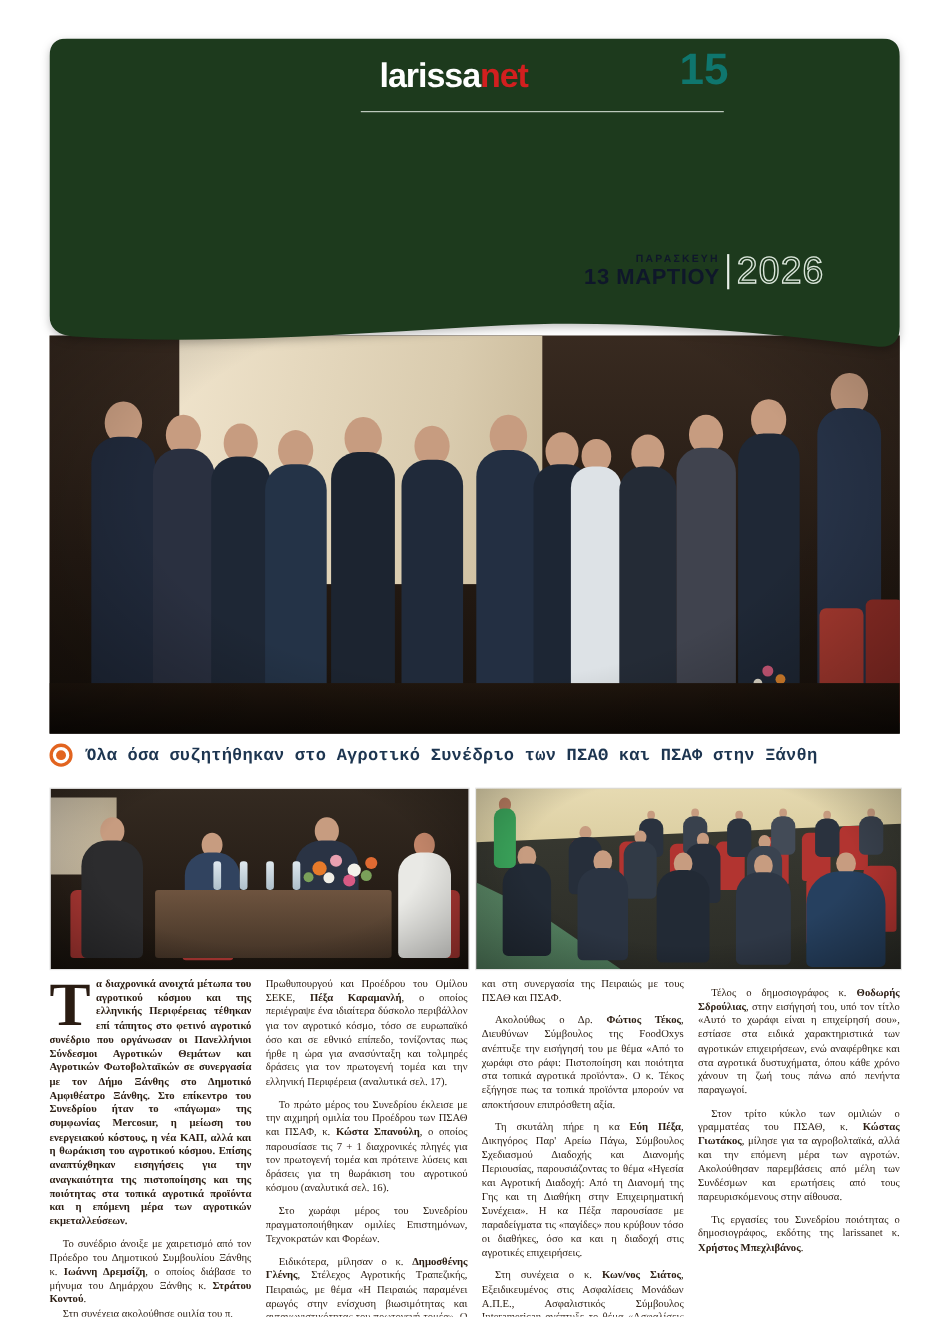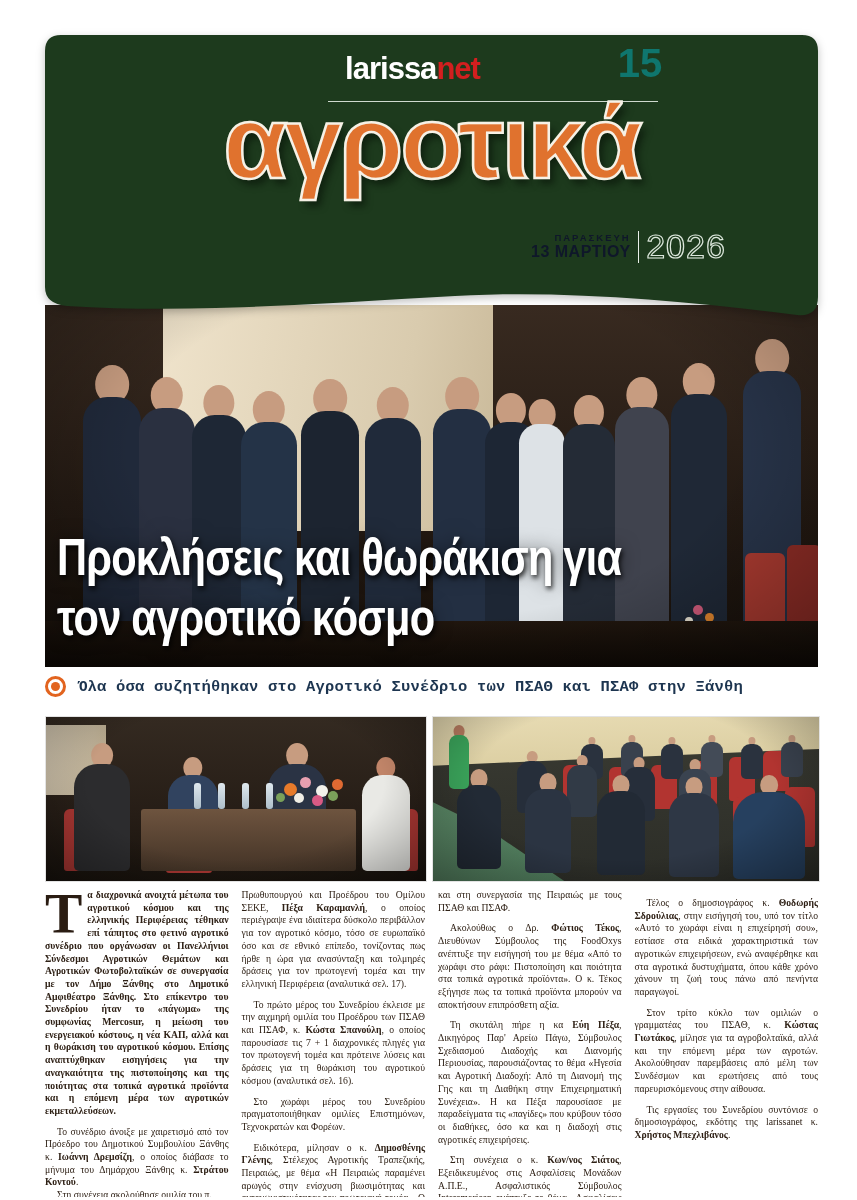--- a/index.html
+++ b/index.html
@@ -15,21 +15,21 @@
   .mast-pagenum{position:absolute;left:560px;top:6px;width:70px;text-align:center;
                 font-size:40px;font-weight:bold;color:#0f766e;}
   .mast-rule{position:absolute;left:283px;top:66px;width:330px;height:1px;background:#cfd9cf;}
   .mast-title{position:absolute;left:0;right:0;top:48px;text-align:center;
               font-size:104px;font-weight:bold;letter-spacing:-3px;color:#e0722e;
               -webkit-text-stroke:2.5px #f6f1e6;
               text-shadow:5px 6px 7px rgba(5,15,5,.55);}
   .mast-date{position:absolute;left:486px;top:192px;display:flex;align-items:center;gap:7px;}
   .mast-date .dt-left{text-align:right;color:#0f172a;line-height:1;}
   .dt-day{font-size:9.5px;letter-spacing:2px;font-weight:bold;}
-  .dt-dm{font-size:16px;font-weight:bold;letter-spacing:.5px;margin-top:2px;}
+  .dt-dm{font-size:20px;font-weight:bold;letter-spacing:.5px;margin-top:2px;}
   .dt-sep{width:1.5px;height:32px;background:#e9f0e9;}
   .dt-year{font-size:34px;letter-spacing:1px;color:transparent;-webkit-text-stroke:1.2px #dce7dc;}
 
   
   .photo{position:absolute;overflow:hidden;background:#241c15;}
   .photo-main{left:45px;top:305px;width:773px;height:362px;z-index:1;
               background:linear-gradient(#382a20 0%,#241a13 55%,#17100a 100%);}
   .screen{position:absolute;background:linear-gradient(100deg,#efe3cb,#d9cbae 70%,#c9b999);}
   .photo-main .screen{left:118px;top:0;width:330px;height:226px;}
   .stage-floor{position:absolute;left:0;bottom:0;width:100%;height:46px;
@@ -143,36 +143,31 @@
     <div class="seat" style="left:742px;top:240px;width:34px;height:112px;background:#8f2d26;"></div>
     <div id="main-flowers">
         <div class="flowerdot" style="left: 648px; top: 300px; width: 10px; height: 10px; background: rgb(207, 90, 122);"></div>
         <div class="flowerdot" style="left: 660px; top: 308px; width: 9px; height: 9px; background: rgb(224, 134, 46);"></div>
         <div class="flowerdot" style="left: 640px; top: 312px; width: 8px; height: 8px; background: rgb(232, 226, 210);"></div>
         <div class="flowerdot" style="left: 654px; top: 318px; width: 8px; height: 8px; background: rgb(109, 142, 79);"></div>
       </div>
     <div class="stage-floor"></div>
     <div class="vignette"></div>
 
-    <div class="headline">
-      <span class="hl">Προκλήσεις και θωράκιση για</span>
-      <span class="hl">τον αγροτικό κόσμο</span>
-    </div>
   </div>
 
   <div class="masthead">
     <svg width="773" height="300" viewBox="0 0 773 300">
       <path d="M16,0 H757 Q773,0 773,16 V262 Q773,282 752,280 C640,266 520,255 410,261 C280,268 150,279 22,271 Q0,269 0,252 V16 Q0,0 16,0 Z" fill="#1d3a1d"></path>
     </svg>
     <div class="mast-logo">
       <span>larissa</span><span class="net">net</span>
     </div>
     <div class="mast-pagenum">15</div>
     <div class="mast-rule"></div>
-    <div class="mast-title">αγροτικά</div>
     <div class="mast-date">
       <div class="dt-left">
         <div class="dt-day">ΠΑΡΑΣΚΕΥΗ</div>
         <div class="dt-dm">13 ΜΑΡΤΙΟΥ</div>
       </div>
       <div class="dt-sep"></div>
       <div class="dt-year">2026</div>
     </div>
   </div>
 
@@ -323,17 +318,17 @@
       </div>
       <div class="col">
         <p class="noind"><span>και στη συνεργασία της Πειραιώς με τους ΠΣΑΘ και ΠΣΑΦ.</span></p>
         <p class="gap"><span>Ακολούθως ο Δρ. </span><span class="b">Φώτιος Τέκος</span><span>, Διευθύνων Σύμβουλος της FoodOxys ανέπτυξε την εισήγησή του με θέμα «Από το χωράφι στο ράφι: Πιστοποίηση και ποιότητα στα τοπικά αγροτικά προϊόντα». Ο κ. Τέκος εξήγησε πως τα τοπικά προϊόντα μπορούν να αποκτήσουν επιπρόσθετη αξία.</span></p>
         <p class="gap"><span>Τη σκυτάλη πήρε η κα </span><span class="b">Εύη Πέξα</span><span>, Δικηγόρος Παρ' Αρείω Πάγω, Σύμβουλος Σχεδιασμού Διαδοχής και Διανομής Περιουσίας, παρουσιάζοντας το θέμα «Ηγεσία και Αγροτική Διαδοχή: Από τη Διανομή της Γης και τη Διαθήκη στην Επιχειρηματική Συνέχεια». Η κα Πέξα παρουσίασε με παραδείγματα τις «παγίδες» που κρύβουν τόσο οι διαθήκες, όσο κα και η διαδοχή στις αγροτικές επιχειρήσεις.</span></p>
         <p class="gap"><span>Στη συνέχεια ο κ. </span><span class="b">Κων/νος Σιάτος</span><span>, Εξειδικευμένος στις Ασφαλίσεις Μονάδων Α.Π.Ε., Ασφαλιστικός Σύμβουλος Interamerican ανέπτυξε το θέμα «Ασφαλίσεις Μονάδων Ανανεώσιμων Πηγών Ενέργειας». Ο κ. Σιάτος εξήρε τη</span></p>
       </div>
       <div class="col">
         <p class="gap"><span>Τέλος ο δημοσιογράφος κ. </span><span class="b">Θοδωρής Σδρούλιας</span><span>, στην εισήγησή του, υπό τον τίτλο «Αυτό το χωράφι είναι η επιχείρησή σου», εστίασε στα ειδικά χαρακτηριστικά των αγροτικών επιχειρήσεων, ενώ αναφέρθηκε και στα αγροτικά δυστυχήματα, όπου κάθε χρόνο χάνουν τη ζωή τους πάνω από πενήντα παραγωγοί.</span></p>
         <p class="gap"><span>Στον τρίτο κύκλο των ομιλιών ο γραμματέας του ΠΣΑΘ, κ. </span><span class="b">Κώστας Γιωτάκος</span><span>, μίλησε για τα αγροβολταϊκά, αλλά και την επόμενη μέρα των αγροτών. Ακολούθησαν παρεμβάσεις από μέλη των Συνδέσμων και ερωτήσεις από τους παρευρισκόμενους στην αίθουσα.</span></p>
-        <p class="gap"><span>Τις εργασίες του Συνεδρίου συντόνισε ο δημοσιογράφος, εκδότης της larissanet κ. </span><span class="b">Χρήστος Μπεχλιβάνος</span><span>.</span></p>
+        <p class="gap"><span>Τις εργασίες του Συνεδρίου ποιότητας ο δημοσιογράφος, εκδότης της larissanet κ. </span><span class="b">Χρήστος Μπεχλιβάνος</span><span>.</span></p>
       </div>
     </div>
 
 </div>
 
 </body></html>

